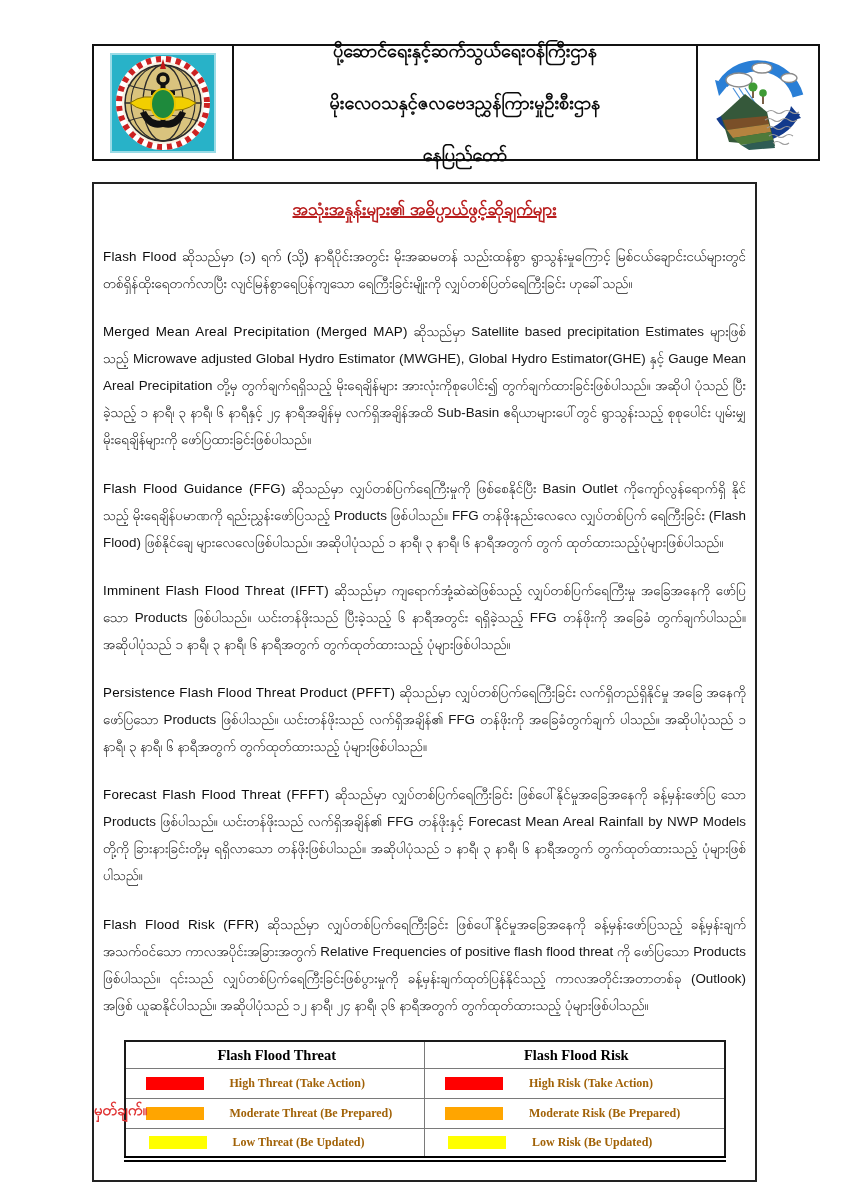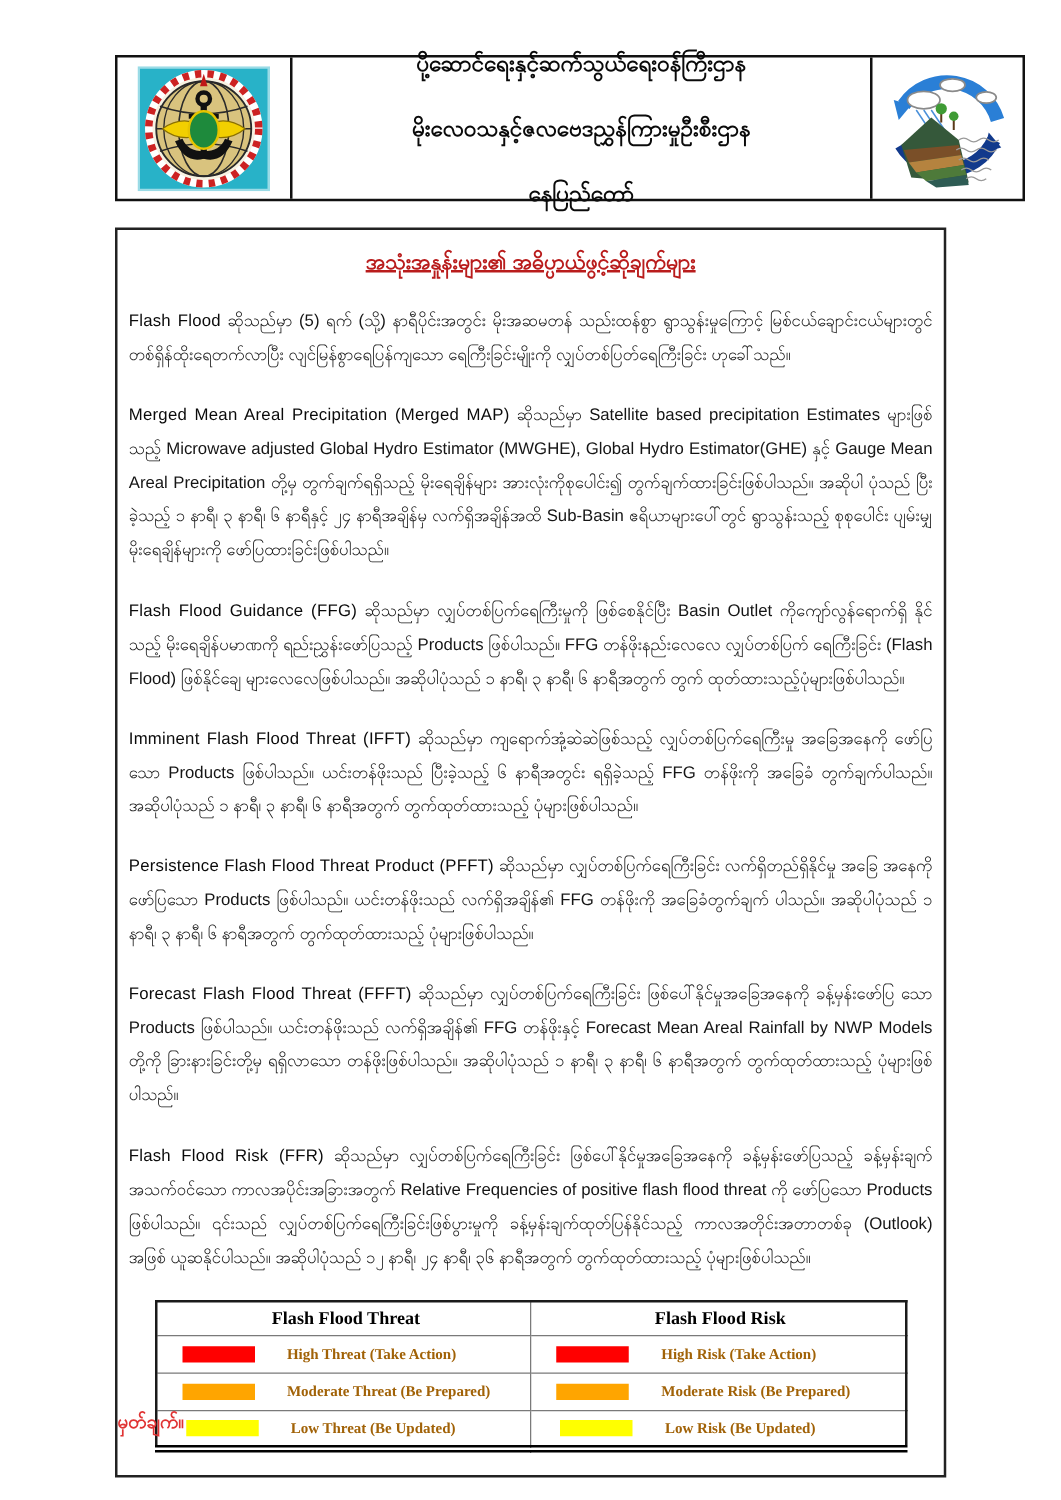--- a/index.html
+++ b/index.html
@@ -71,21 +71,21 @@
   .col-head { font-weight: bold; font-size: 14.5px; color: #000; }
   .legend-cell { display: flex; align-items: center; }
   .swatch {
     display: inline-block; width: 58px; height: 13px;
     margin: 0 26px 0 10px; flex: 0 0 auto;
   }
   .legend-label { font-weight: bold; font-size: 12px; color: #a16207; white-space: nowrap; }
 
   
   .footer {
-    position: absolute; left: 94px; top: 1124px;
+    position: absolute; left: 94px; top: 1096px;
     width: 700px; display: flex;
     font-size: 15px; font-weight: 600; line-height: 1.9;
   }
   .footer-label { flex: 0 0 139px; }
 
   
   .logo-svg { display: block; }
 </style>
 </head>
 <body>
@@ -168,21 +168,21 @@
           <path d="M68 93 q4 -3 8 0 t8 0"></path>
         </g>
       </svg>
     </div>
   </div>
 
   <div class="content-box">
     <div class="doc-title">အသုံးအနှုန်းများ၏ အဓိပ္ပာယ်ဖွင့်ဆိုချက်များ</div>
 
     <p class="para">
-      <span class="term">Flash Flood</span><span> ဆိုသည်မှာ (5) ရက် (သို့) နာရီပိုင်းအတွင်း မိုးအဆမတန် သည်းထန်စွာ ရွာသွန်းမှုကြောင့် မြစ်ငယ်ချောင်းငယ်များတွင် တစ်ရှိန်ထိုးရေတက်လာပြီး လျင်မြန်စွာရေပြန်ကျသော ရေကြီးခြင်းမျိုးကို လျှပ်တစ်ပြတ်ရေကြီးခြင်း ဟုခေါ်သည်။</span>
+      <span class="term">Flash Flood</span><span> ဆိုသည်မှာ (၁) ရက် (သို့) နာရီပိုင်းအတွင်း မိုးအဆမတန် သည်းထန်စွာ ရွာသွန်းမှုကြောင့် မြစ်ငယ်ချောင်းငယ်များတွင် တစ်ရှိန်ထိုးရေတက်လာပြီး လျင်မြန်စွာရေပြန်ကျသော ရေကြီးခြင်းမျိုးကို လျှပ်တစ်ပြတ်ရေကြီးခြင်း ဟုခေါ်သည်။</span>
     </p>
 
     <p class="para">
       <span class="term">Merged Mean Areal Precipitation (Merged MAP)</span><span> ဆိုသည်မှာ Satellite based precipitation Estimates များဖြစ်သည့် Microwave adjusted Global Hydro Estimator (MWGHE), Global Hydro Estimator(GHE) နှင့် Gauge Mean Areal Precipitation တို့မှ တွက်ချက်ရရှိသည့် မိုးရေချိန်များ အားလုံးကိုစုပေါင်း၍ တွက်ချက်ထားခြင်းဖြစ်ပါသည်။ အဆိုပါ ပုံသည် ပြီးခဲ့သည့် ၁ နာရီ၊ ၃ နာရီ၊ ၆ နာရီနှင့် ၂၄ နာရီအချိန်မှ လက်ရှိအချိန်အထိ Sub-Basin ဧရိယာများပေါ်တွင် ရွာသွန်းသည့် စုစုပေါင်း ပျမ်းမျှ မိုးရေချိန်များကို ဖော်ပြထားခြင်းဖြစ်ပါသည်။</span>
     </p>
 
     <p class="para">
       <span class="term">Flash Flood Guidance (FFG)</span><span> ဆိုသည်မှာ လျှပ်တစ်ပြက်ရေကြီးမှုကို ဖြစ်စေနိုင်ပြီး Basin Outlet ကိုကျော်လွန်ရောက်ရှိ နိုင်သည့် မိုးရေချိန်ပမာဏကို ရည်းညွှန်းဖော်ပြသည့် Products ဖြစ်ပါသည်။ FFG တန်ဖိုးနည်းလေလေ လျှပ်တစ်ပြက် ရေကြီးခြင်း (Flash Flood) ဖြစ်နိုင်ချေ များလေလေဖြစ်ပါသည်။ အဆိုပါပုံသည် ၁ နာရီ၊ ၃ နာရီ၊ ၆ နာရီအတွက် တွက် ထုတ်ထားသည့်ပုံများဖြစ်ပါသည်။</span>
     </p>
 

